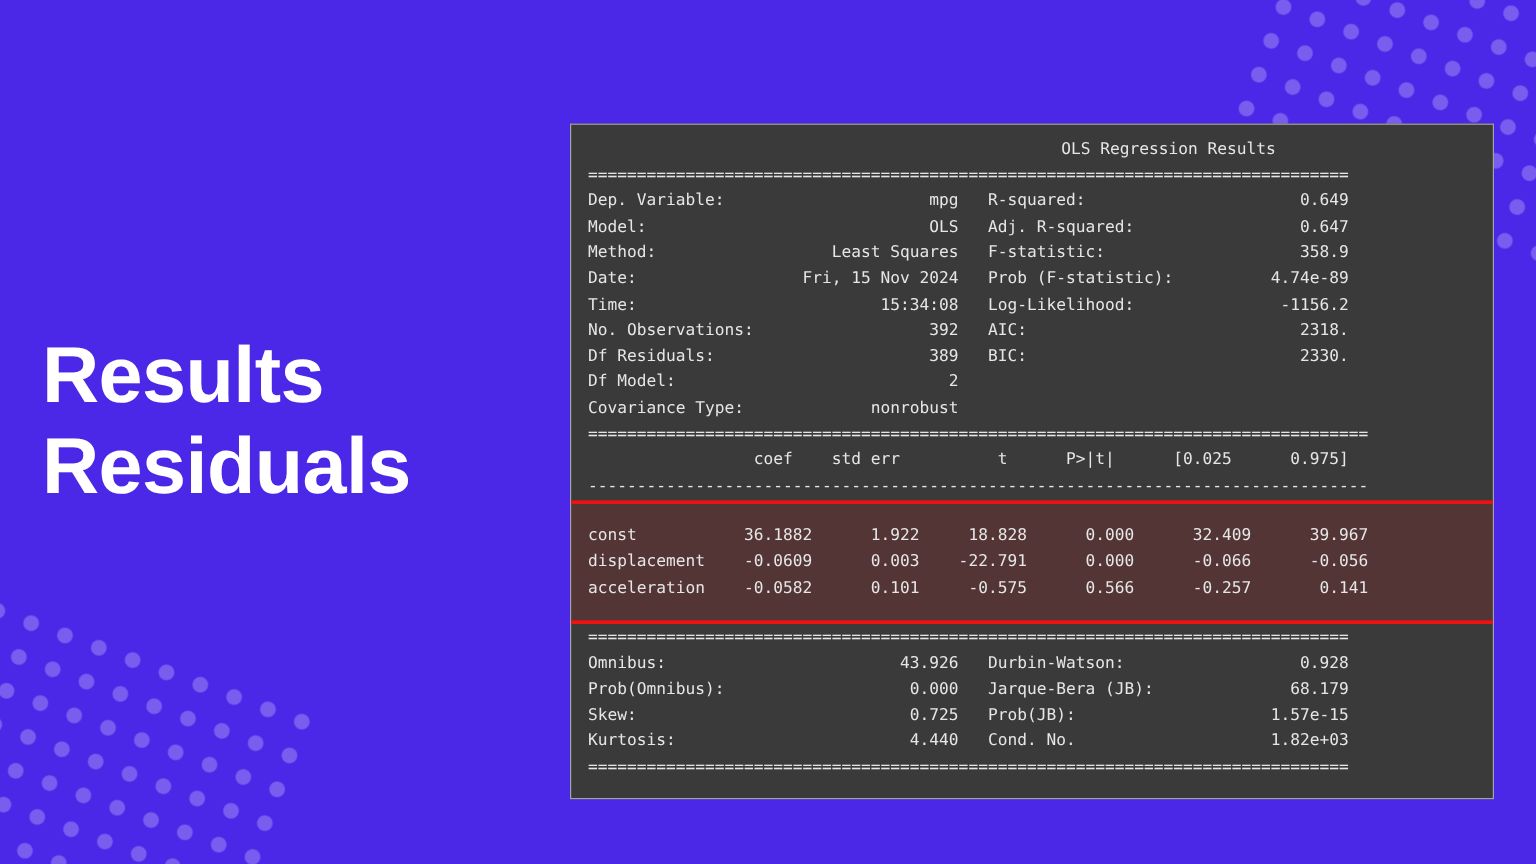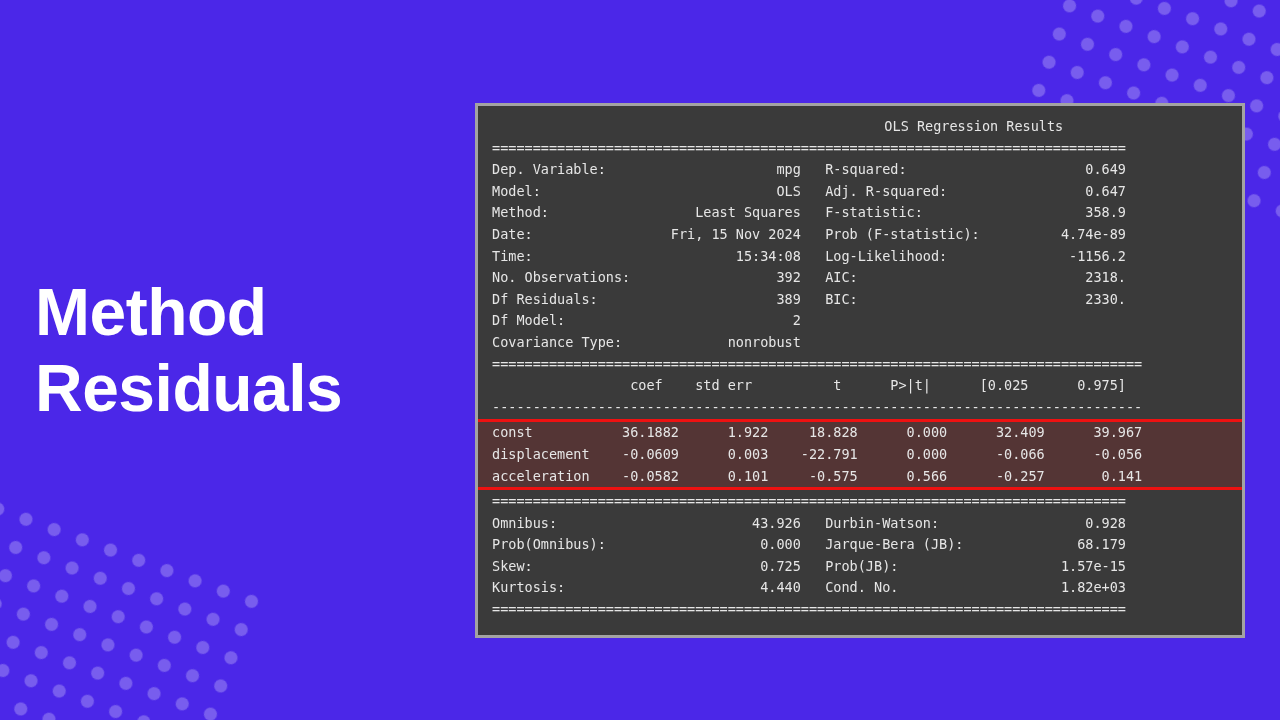--- a/index.html
+++ b/index.html
@@ -53,44 +53,44 @@
     top: 103px;
     width: 770px;
     background: #3a3a3a;
     color: #e6e6e6;
     font-family: "DejaVu Sans Mono", "Menlo", "Consolas", monospace;
     font-size: 13.5px;
     line-height: 1.6;
     padding: 10px 14px 14px 14px;
     box-sizing: border-box;
     white-space: pre;
-    border: 3px solid #a3a3a3;
+    border: 1px solid #a3a3a3;
   }
   .terminal .title {
     text-align: center;
     white-space: pre;
   }
   .rule {
     color: #e6e6e6;
   }
   .row { display: block; }
   .highlight {
     background: #ff1a1a22;
     border-top: 3px solid #e11;
     border-bottom: 3px solid #e11;
     margin: 1px -14px;
-    padding: 0 14px;
+    padding: 16px 14px;
   }
 </style>
 </head>
 <body>
 
 <div class="canvas">
   <div class="dots tr"></div>
   <div class="dots bl"></div>
 
   <div class="heading">
-    <div>Method</div>
+    <div>Results</div>
     <div>Residuals</div>
   </div>
 
   <div class="terminal" id="terminal"><div class="title row">                            OLS Regression Results</div><span class="rule row">==============================================================================</span><span class="row">Dep. Variable:                     mpg   R-squared:                      0.649</span><span class="row">Model:                             OLS   Adj. R-squared:                 0.647</span><span class="row">Method:                  Least Squares   F-statistic:                    358.9</span><span class="row">Date:                 Fri, 15 Nov 2024   Prob (F-statistic):          4.74e-89</span><span class="row">Time:                         15:34:08   Log-Likelihood:               -1156.2</span><span class="row">No. Observations:                  392   AIC:                            2318.</span><span class="row">Df Residuals:                      389   BIC:                            2330.</span><span class="row">Df Model:                            2</span><span class="row">Covariance Type:             nonrobust</span><span class="rule row">================================================================================</span><span class="row">                 coef    std err          t      P&gt;|t|      [0.025      0.975]</span><span class="row">--------------------------------------------------------------------------------</span><div class="highlight"><span class="row">const           36.1882      1.922     18.828      0.000      32.409      39.967</span><span class="row">displacement    -0.0609      0.003    -22.791      0.000      -0.066      -0.056</span><span class="row">acceleration    -0.0582      0.101     -0.575      0.566      -0.257       0.141</span></div><span class="rule row">==============================================================================</span><span class="row">Omnibus:                        43.926   Durbin-Watson:                  0.928</span><span class="row">Prob(Omnibus):                   0.000   Jarque-Bera (JB):              68.179</span><span class="row">Skew:                            0.725   Prob(JB):                    1.57e-15</span><span class="row">Kurtosis:                        4.440   Cond. No.                    1.82e+03</span><span class="rule row">==============================================================================</span></div>
 </div>
 
 </body></html>

